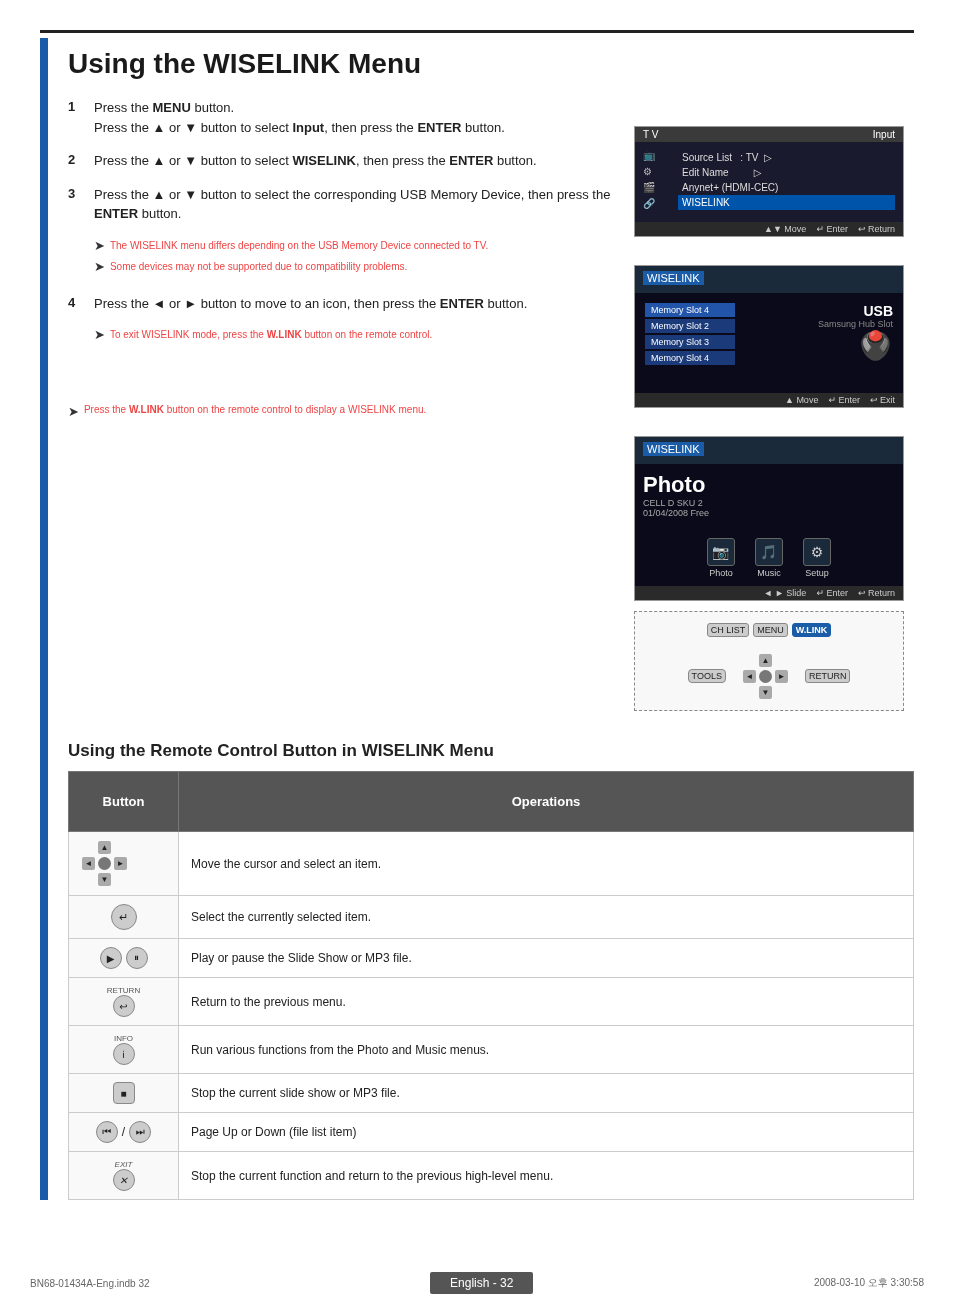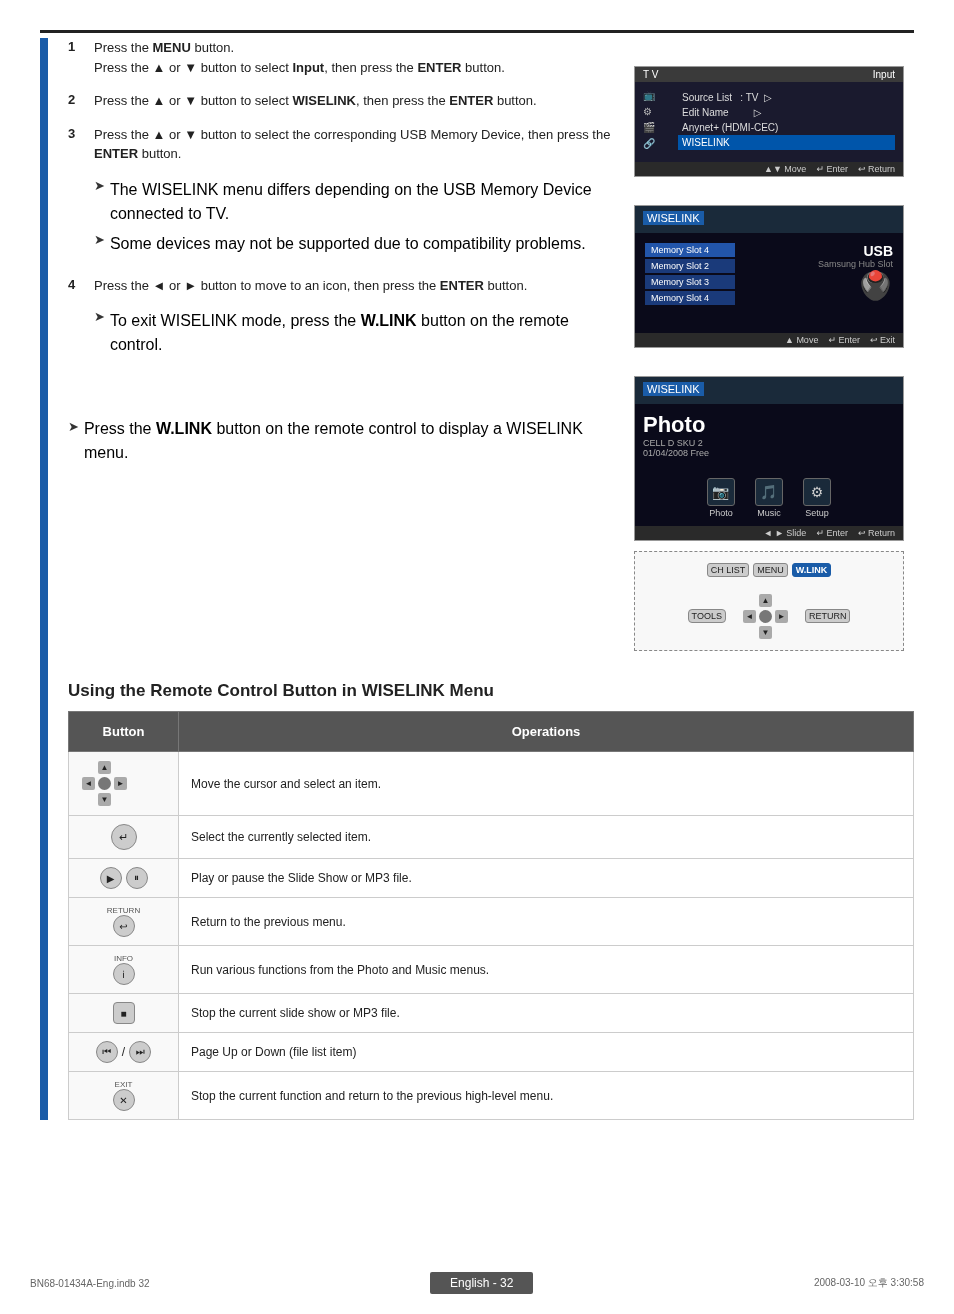--- a/index.html
+++ b/index.html
@@ -97,23 +97,23 @@
       margin-bottom: 6px;
     }
 
     .note-arrow-symbol {
       margin-right: 5px;
       font-size: 13px;
       color: #333;
     }
 
     .note-text {
-      font-size: 16px;
+      font-size: 10px;
       line-height: 1.5;
-      color: #000000;
+      color: #ef4444;
     }
 
     
     .screenshot-box {
       border: 1px solid #999;
       background: #f0f0f0;
       margin-bottom: 10px;
       width: 270px;
       margin-top: 28px;
     }
@@ -240,21 +240,21 @@
     
     .ref-table {
       width: 100%;
       border-collapse: collapse;
       margin-top: 10px;
     }
 
     .ref-table th {
       background: #555;
       color: #fff;
-      padding: 12px 12px;
+      padding: 22px 12px;
       font-size: 13px;
       font-weight: bold;
       text-align: center;
       border: 1px solid #777;
     }
 
     .ref-table th.ops-col {
       text-align: center;
     }
 
@@ -366,20 +366,21 @@
 </head>
 <body>
 
 <div class="page-wrapper">
   <div class="header-line"></div>
 
   <div class="content-area">
     <div class="left-bar"></div>
 
     <div class="main-content">
+      <div class="page-title">Using the WISELINK Menu</div>
 
       <div class="two-col">
 
         <div class="left-col">
 
           <div class="step">
             <div class="step-num">1</div>
             <div class="step-text">
               Press the <b>MENU</b> button.<br>
               Press the ▲ or ▼ button to select <b>Input</b>, then press the <b>ENTER</b> button.
@@ -629,21 +630,21 @@
                   <div style="display:inline-flex; align-items:center; justify-content:center; background:#ccc; border:1px solid #888; border-radius:50%; width:22px; height:22px; font-size:10px;">⏮</div>
                   <span>/</span>
                   <div style="display:inline-flex; align-items:center; justify-content:center; background:#ccc; border:1px solid #888; border-radius:50%; width:22px; height:22px; font-size:10px;">⏭</div>
                 </div>
               </td>
               <td>Page Up or Down (file list item)</td>
             </tr>
 
             <tr>
               <td class="btn-col">
-                <div style="display:flex; flex-direction:column; align-items:center;">
+                <div style="display:flex; flex-direction:column; align-items:center;font-style:italic;">
                   <div style="font-size:8px; color:#555;">EXIT</div>
                   <div style="display:inline-flex; align-items:center; justify-content:center; background:#ccc; border:1px solid #888; border-radius:50%; width:22px; height:22px; font-size:10px;">✕</div>
                 </div>
               </td>
               <td>Stop the current function and return to the previous high-level menu.</td>
             </tr>
           </tbody>
         </table>
       </div>
 

